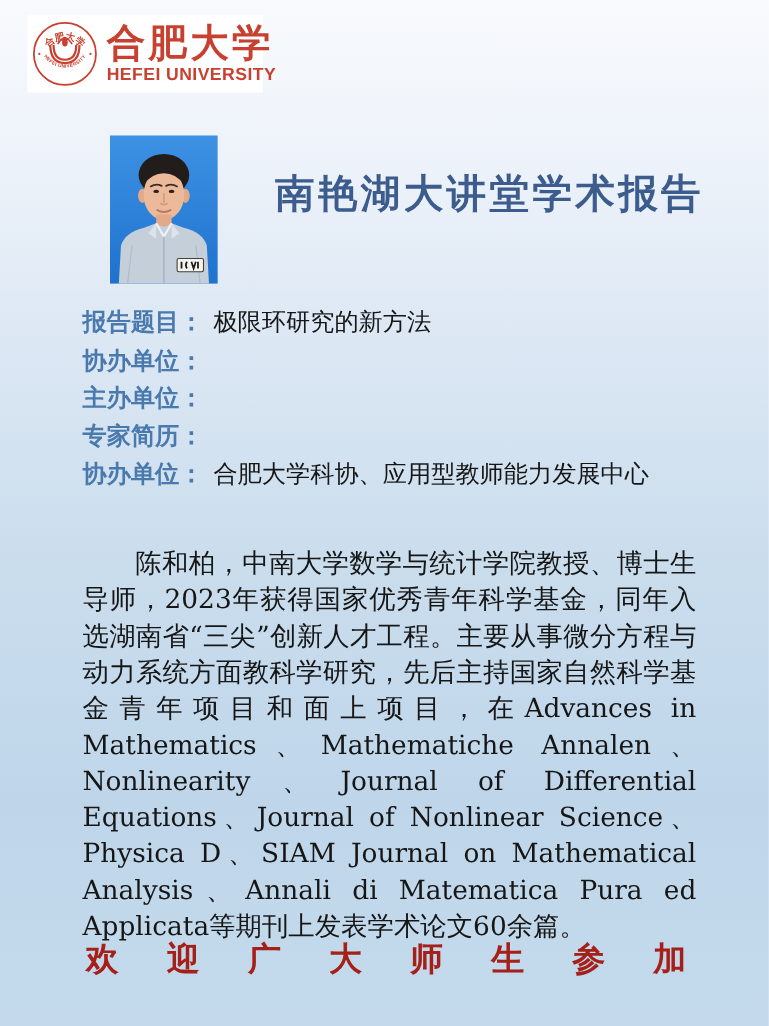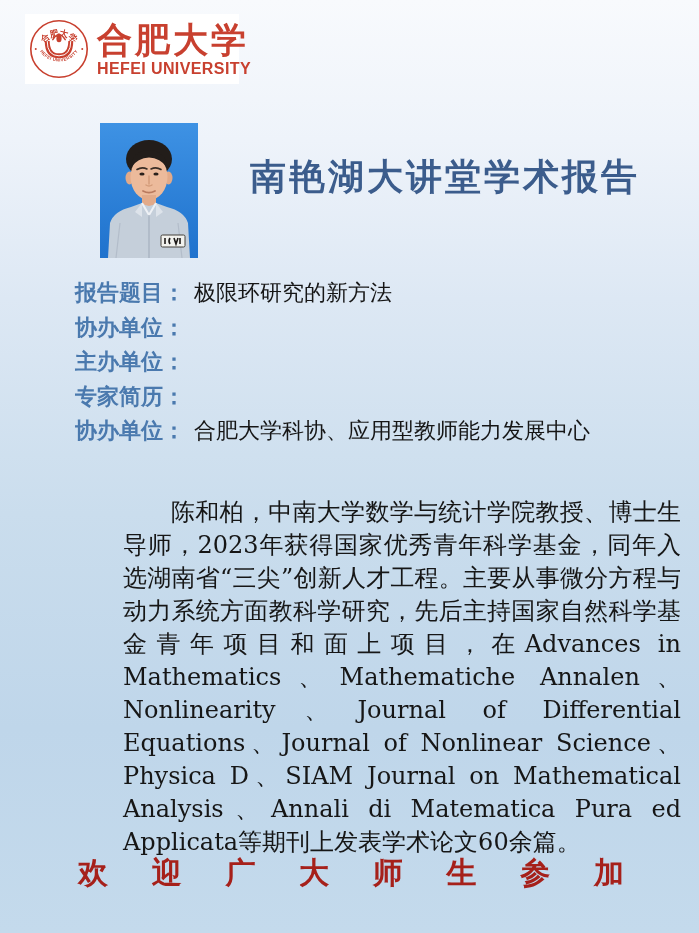--- a/index.html
+++ b/index.html
@@ -23,21 +23,21 @@
   }
   
   .info { position:absolute; left:75px; top:278px; width:585px; }
   .info-row { height:34.6px; display:flex; align-items:flex-start; font-size:22px; white-space:nowrap; }
   .info-label { color:#4a79ae; font-weight:bold; margin-right:9px; }
   .info-value { color:#161616; }
   
   .bio {
     position:absolute; left:75px; top:496px; width:558px;
     font-size:24px; line-height:33px; color:#161616;
-    text-align:justify; text-indent:2em; word-break:break-word;margin-left:48px;
+    text-align:justify; text-indent:2em; word-break:break-word;
   }
   
   .welcome {
     position:absolute; left:78px; top:854px; width:546px;
     display:flex; justify-content:space-between;
     font-size:30px; font-weight:bold; color:#a6201a; line-height:38px;
   }
 </style>
 </head>
 <body>

